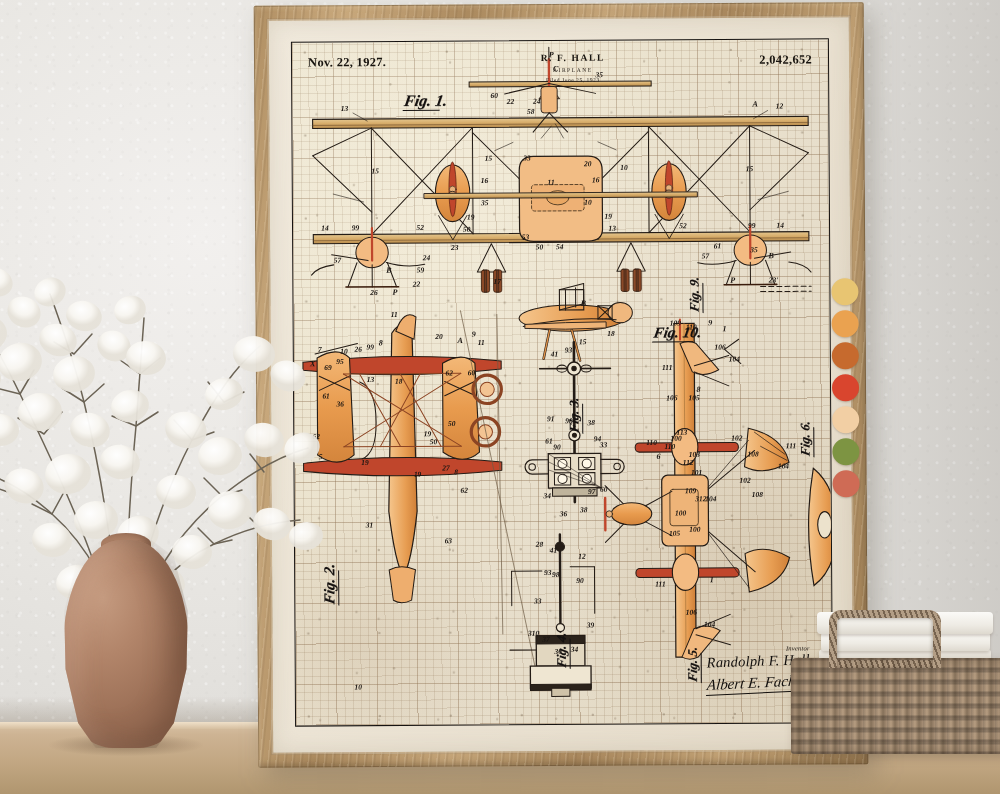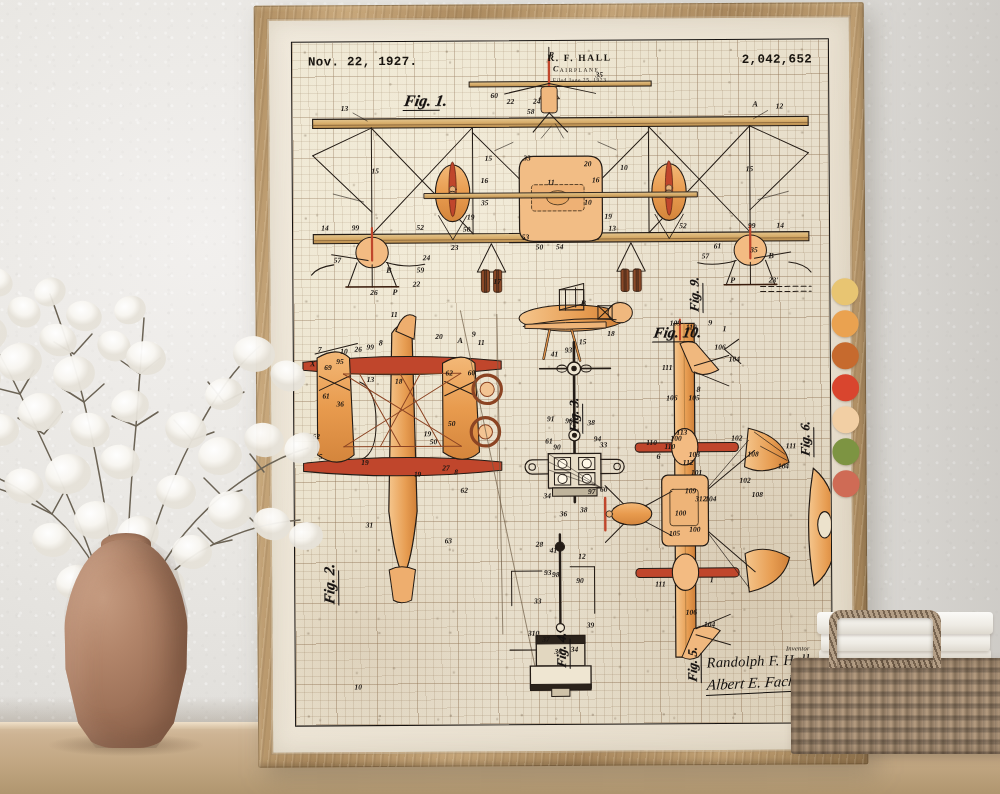--- a/index.html
+++ b/index.html
@@ -128,21 +128,21 @@
     background-size: 71px 83px, 97px 61px, 59px 101px, 113px 73px;
   }
 
   
   .sheet-header {
     position: absolute; top: 13px; left: 0; width: 100%;
     display: flex; justify-content: space-between; align-items: flex-start;
     padding: 0 16px; z-index: 6;
   }
   .hdr-date, .hdr-num {
-    font-family: Liberation Mono, monospace;
+    font-family: Liberation Serif, serif;
     font-weight: bold; font-size: 12.5px; color: #18140f;
     letter-spacing: .3px; white-space: nowrap;
   }
   .hdr-center { text-align: center; margin-top: -1px; }
   .hdr-name {
     font-weight: bold; font-size: 9.5px; letter-spacing: 1.6px; color: #18140f;
   }
   .hdr-sub {
     font-size: 5.6px; letter-spacing: 1.5px; color: #2a221a; margin-top: 4px;
   }

